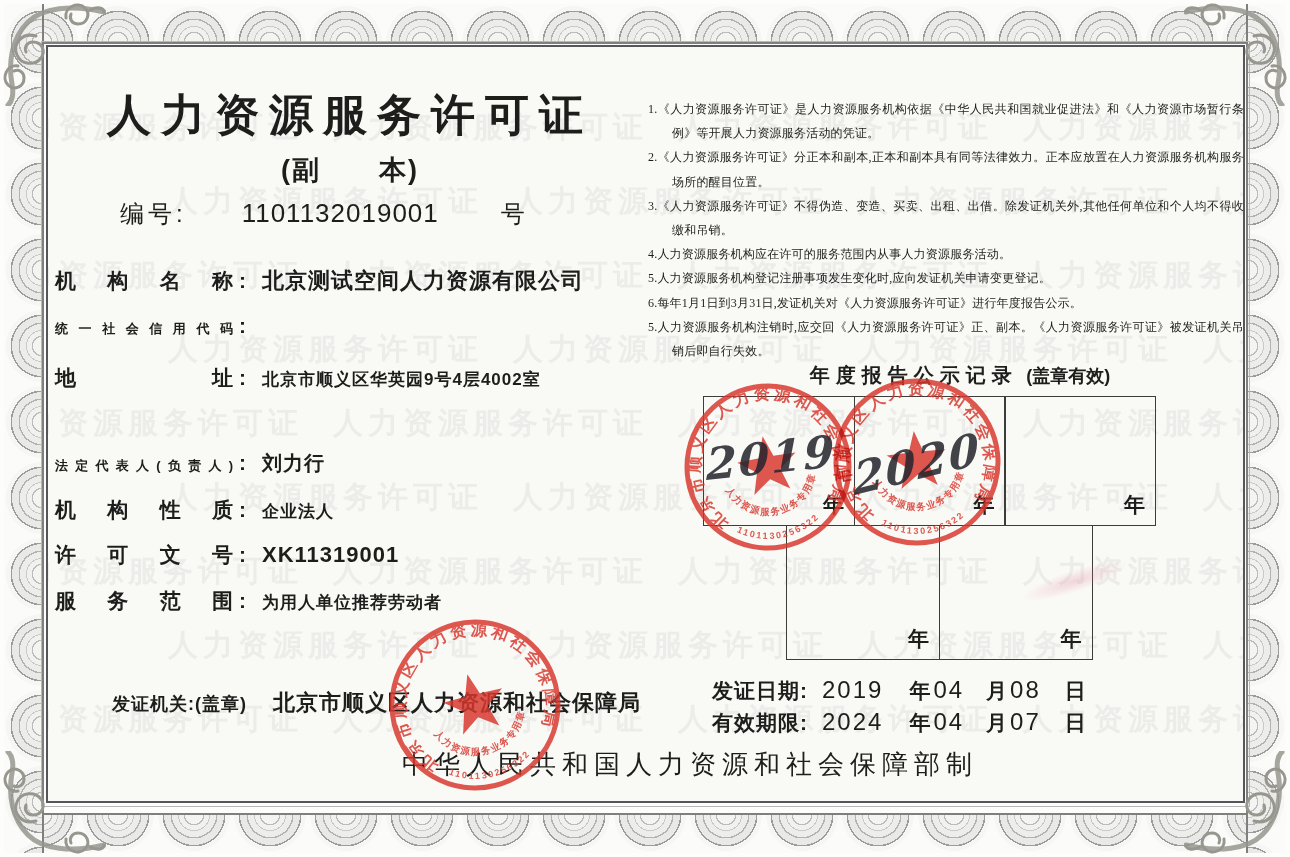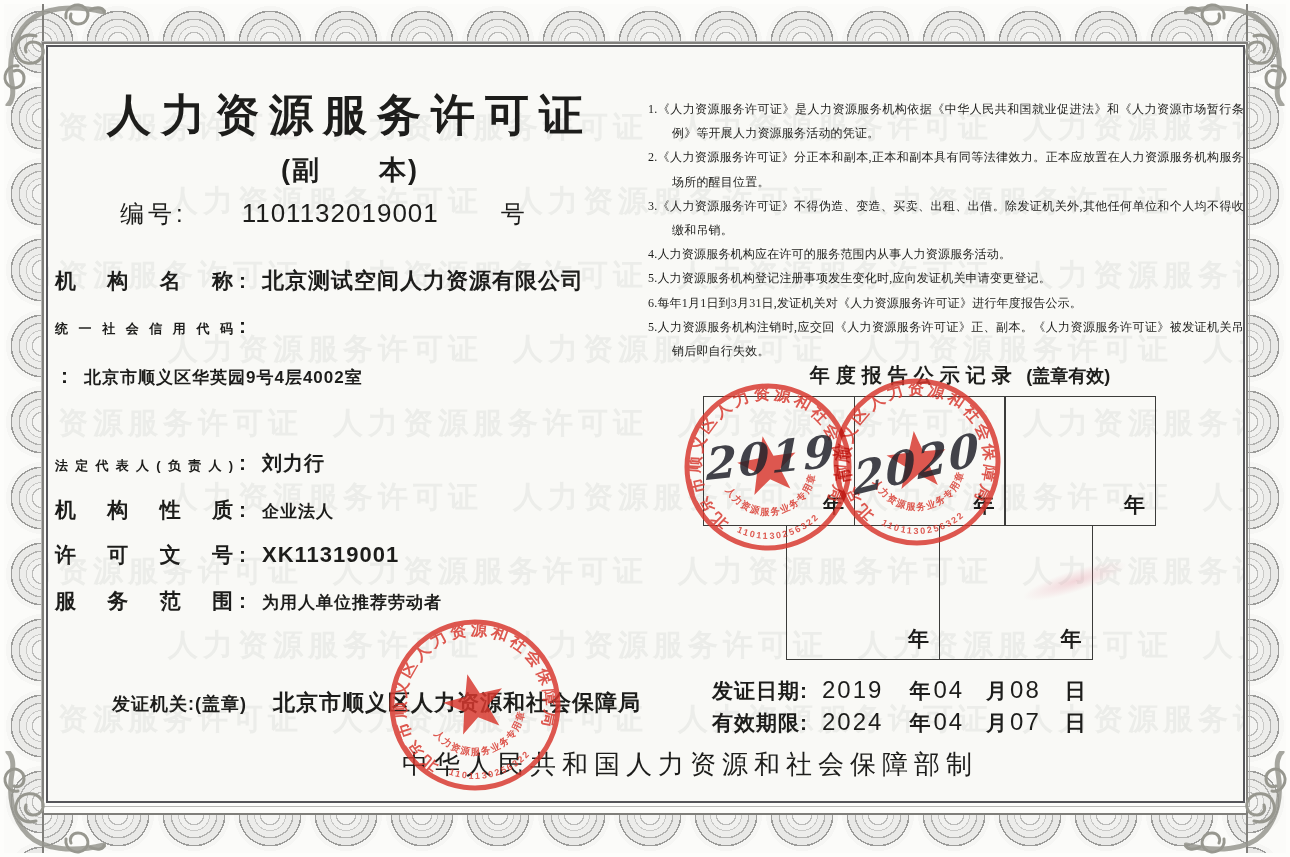--- a/index.html
+++ b/index.html
@@ -205,20 +205,21 @@
         <div class="field-row row0">
           <span class="f-label">机构名称</span>
           <span class="f-colon">:</span>
           <span class="f-value">北京测试空间人力资源有限公司</span>
         </div>
         <div class="field-row row1">
           <span class="f-label">统一社会信用代码</span>
           <span class="f-colon">:</span>
         </div>
         <div class="field-row row2">
+          <span class="f-label">地址</span>
           <span class="f-colon">:</span>
           <span class="f-value">北京市顺义区华英园9号4层4002室</span>
         </div>
         <div class="field-row row3">
           <span class="f-label">法定代表人(负责人)</span>
           <span class="f-colon">:</span>
           <span class="f-value">刘力行</span>
         </div>
         <div class="field-row row4">
           <span class="f-label">机构性质</span>

